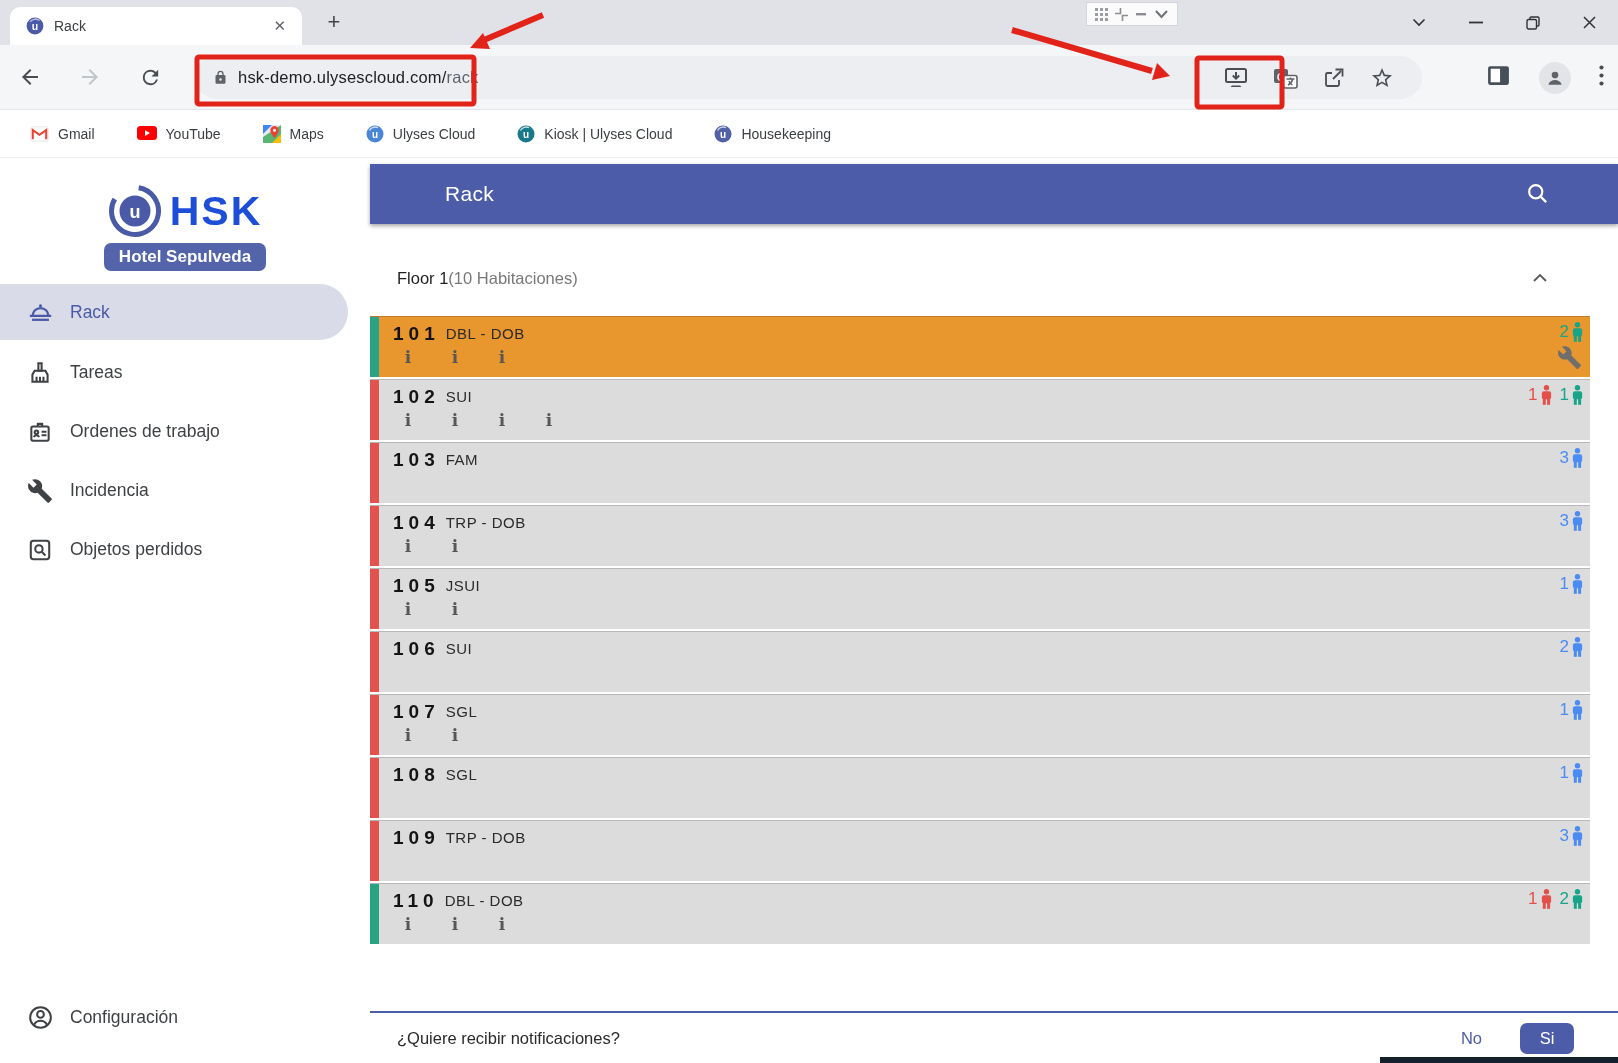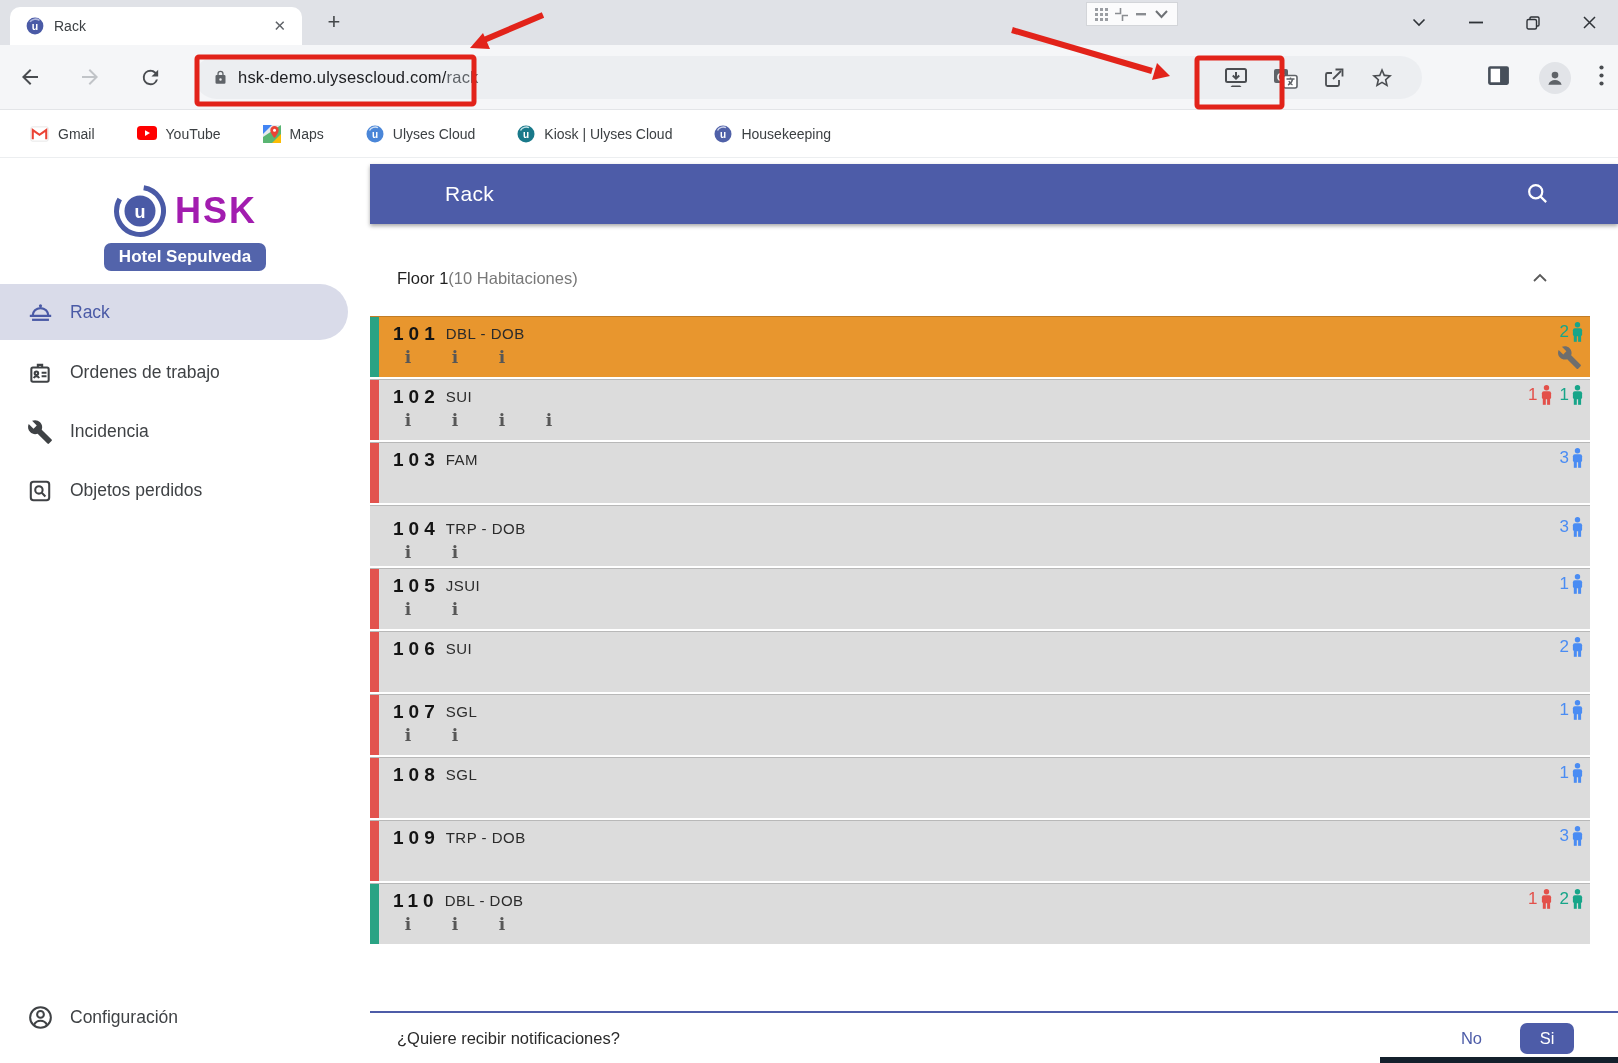--- a/index.html
+++ b/index.html
@@ -33,21 +33,21 @@
 
   .bookmarks { height:48px; background:#fff; display:flex; align-items:center; padding-left:30px; gap:42px;
                border-bottom:1px solid #eceef0; }
   .bookmark { display:flex; align-items:center; gap:9px; font-size:14px; color:#3c4043; }
 
   
   .app { display:flex; height:905px; background:#fff; }
   .sidebar { width:370px; position:relative; flex:none; }
   .logo-block { margin-top:26px; display:flex; flex-direction:column; align-items:center; }
   .logo-row { display:flex; align-items:center; gap:8px; height:54px; }
-  .brand-text { font-size:36px; font-weight:bold; color:#a21caf; letter-spacing:2px; }
+  .brand-text { font-size:41px; font-weight:bold; color:#1d4ed8; letter-spacing:2px; }
   .hotel-badge { margin-top:5px; background:#5364ab; color:#fff; font-weight:bold; font-size:17px;
                  padding:4px 15px; border-radius:7px; }
   .nav { margin-top:13px; }
   .nav-item { height:59px; display:flex; align-items:center; padding-left:22px; color:#3f4245; font-size:17.5px; }
   .nav-item .ico { width:36px; display:flex; justify-content:center; }
   .nav-item .lbl { margin-left:12px; }
   .nav-item.active { background:#d9dbe9; border-radius:0 30px 30px 0; margin-right:22px; height:56px;
                      color:#4a5aa6; margin-bottom:3px; }
   .sidebar-footer { position:absolute; left:0; bottom:16px; width:100%; }
 
@@ -303,20 +303,30 @@
               <path d="M2.5 15h19" stroke="#4a5aa6" stroke-width="2"></path>
               <circle cx="12" cy="6" r="1.4" fill="#4a5aa6"></circle>
               <path d="M4.5 18.5h15" stroke="#4a5aa6" stroke-width="2"></path>
             </svg>
         </span>
         <span class="lbl">Rack</span>
       </div>
       <div class="nav-item">
         <span class="ico">
           <svg width="26" height="26" viewBox="0 0 24 24" fill="none" stroke="#3f4245" stroke-width="1.9">
+              <path d="M10.5 3h3v7h-3z"></path>
+              <path d="M7 10h10l2 3.5V20H5v-6.5z"></path>
+              <path d="M8.8 15.5V20M12 15.5V20M15.2 15.5V20"></path>
+            </svg>
+        </span>
+        <span class="lbl">Tareas</span>
+      </div>
+      <div class="nav-item">
+        <span class="ico">
+          <svg width="26" height="26" viewBox="0 0 24 24" fill="none" stroke="#3f4245" stroke-width="1.9">
               <rect x="4" y="7" width="16" height="13" rx="1.5"></rect>
               <path d="M10 7V4.5h4V7"></path>
               <circle cx="8.7" cy="12.3" r="1.6"></circle>
               <path d="M6.3 16.8c.5-1.3 1.3-1.9 2.4-1.9s1.9.6 2.4 1.9"></path>
               <path d="M13.5 11.8H18M13.5 15h4.5"></path>
             </svg>
         </span>
         <span class="lbl">Ordenes de trabajo</span>
       </div>
       <div class="nav-item">
@@ -465,21 +475,21 @@
                     <rect x="2.8" y="13.6" width="3" height="6.2" fill="#4a8cf3"></rect>
                     <rect x="7.1" y="13.6" width="3" height="6.2" fill="#4a8cf3"></rect>
                   </svg>
                 </span>
               </div>
 
       </div>
     </div>
   </div>
 
-  <div class="room" style="background: rgb(220, 220, 220); align-items: center;">
+  <div class="room" style="background: rgb(220, 220, 220);">
     <div class="room-bar" style="background: rgb(226, 83, 78);"></div>
     <div class="room-body">
       <div class="room-line1">
         <span class="room-number">104</span>
         <span class="room-type">TRP - DOB</span>
       </div>
       <div class="room-infos">
               <span class="info-i">i</span>
               <span class="info-i">i</span>
             </div>

